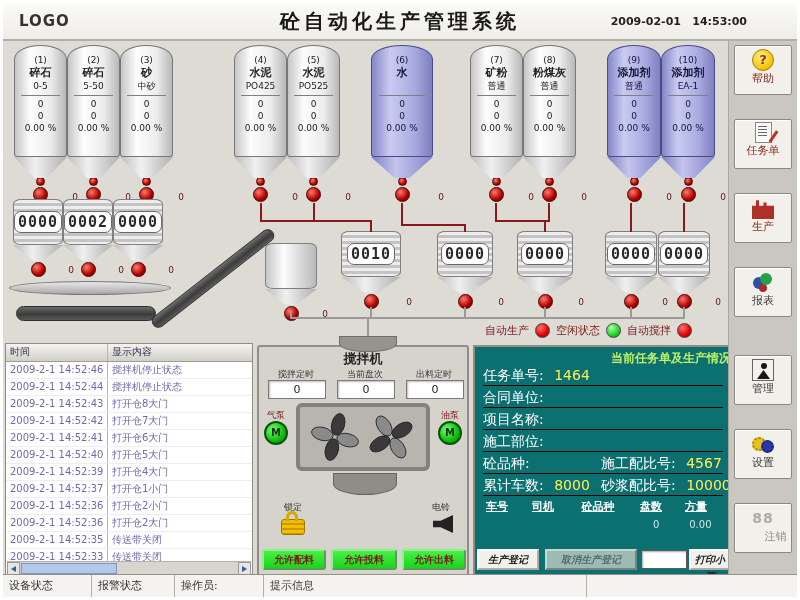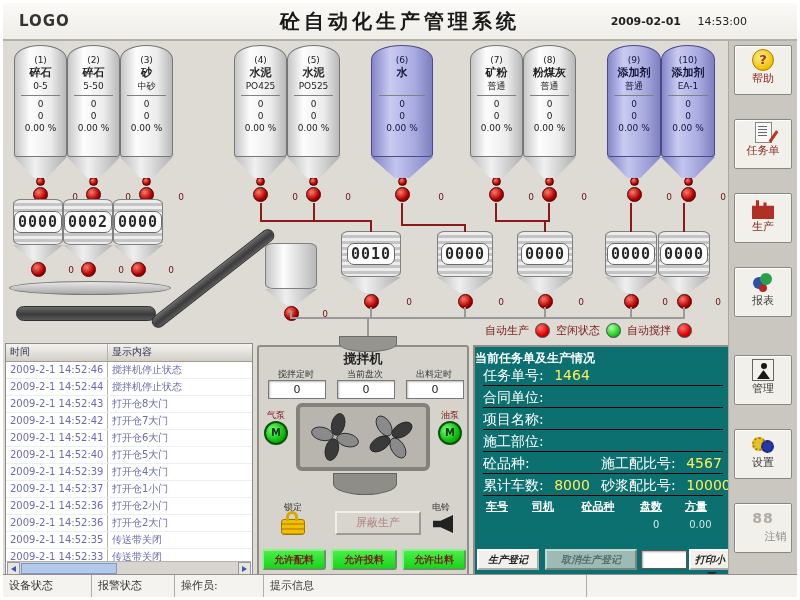--- a/index.html
+++ b/index.html
@@ -7,21 +7,21 @@
        font-family:"DejaVu Sans","Liberation Sans",sans-serif;box-sizing:border-box;
        border:3px solid #ffffff;outline:1px solid #c8c5bf;}
   
   #hdr{position:absolute;left:0;top:0;width:100%;height:36px;
        background:linear-gradient(180deg,#fbfaf7,#eeede8);border-bottom:2px solid #b2afa8;}
   #logo{position:absolute;left:16px;top:9px;font-size:15px;font-weight:bold;color:#333;letter-spacing:1px;}
   #title{position:absolute;left:50%;top:5px;transform:translateX(-50%);
          font-family:"DejaVu Serif","Liberation Serif",serif;
          font-size:20px;font-weight:bold;color:#1a1a1a;letter-spacing:4px;white-space:nowrap;}
   #hdate{position:absolute;right:116px;top:12px;font-size:11px;font-weight:bold;color:#222;}
-  #htime{position:absolute;right:50px;top:12px;font-size:11px;font-weight:normal;color:#222;margin-left:24px;}
+  #htime{position:absolute;right:50px;top:12px;font-size:11px;font-weight:bold;color:#222;margin-left:24px;}
   
   #sidebar{position:absolute;right:0;top:38px;width:68px;height:538px;background:#cac7c0;border-left:1px solid #aaa79f;}
   .sbtn{position:absolute;left:5px;width:56px;height:48px;background:#f2f0ea;border:1px solid #8a8880;
         border-radius:2px;box-shadow:inset 1px 1px 0 #ffffff;text-align:center;cursor:pointer;}
   .slabel{font-size:11px;line-height:14px;}
   .slabel.red{color:#8a2a20;} .slabel.dark{color:#3a3a3a;} .slabel.grey{color:#8f8c86;margin-left:25px;}
   .sicon{width:22px;height:22px;margin:3px auto 1px;position:relative;}
   .help-icon{background:radial-gradient(circle at 40% 35%,#ffef8a,#f0c000 70%,#c89800);border-radius:50%;border:1px solid #a88000;box-sizing:border-box;}
   .help-icon::after{content:"?";position:absolute;inset:0;text-align:center;line-height:20px;font-weight:bold;color:#a03030;font-size:13px;}
   .tasksheet-icon{background:#f8f8f4;border:1px solid #888;width:15px !important;height:19px !important;margin:2px auto 1px !important;}
@@ -111,21 +111,21 @@
       font-size:11px;color:#b08484;text-align:center;line-height:20px;cursor:pointer;box-sizing:border-box;}
   #bell-label{position:absolute;left:162px;top:154px;width:40px;text-align:center;font-size:9px;color:#333;}
   .speaker-icon{position:absolute;left:174px;top:168px;width:20px;height:18px;background:#222;
       clip-path:polygon(0 32%,38% 32%,100% 0,100% 100%,38% 68%,0 68%);}
   .allow-btn{position:absolute;top:202px;height:21px;background:linear-gradient(180deg,#46f046,#1cd41c);
       border:2px outset #8cf08c;border-radius:3px;font-size:10px;font-weight:bold;color:#7a1a1a;
       text-align:center;line-height:17px;cursor:pointer;box-sizing:border-box;}
   
   #task{position:absolute;left:470px;top:342px;width:260px;height:232px;background:#0c7070;
       border:2px solid #8f8d86;box-sizing:border-box;color:#fff;}
-  #task-title{position:absolute;left:0;right:0;top:3px;text-align:left;font-size:12px;font-weight:bold;color:#ffffff;}
+  #task-title{position:absolute;left:0;right:0;top:3px;text-align:right;font-size:12px;font-weight:bold;color:#bef264;}
   .trow{position:absolute;left:8px;right:8px;height:20px;border-bottom:1px solid #000000;font-size:14px;line-height:20px;white-space:nowrap;}
   .tval{color:#ffef55;margin-left:6px;}
   .tright{position:absolute;left:118px;top:0;}
   .th-row{position:absolute;left:0;right:8px;top:152px;display:flex;font-size:11px;font-weight:bold;}
   .th-cell{text-align:center;text-decoration:underline;}
   .tv-row{position:absolute;left:8px;right:8px;top:172px;display:flex;font-size:10px;color:#cfe8e8;}
   .tv-cell{text-align:center;}
   .tbtn{position:absolute;top:202px;height:21px;background:#f2f0ea;border:2px outset #ffffff;font-size:10px;font-weight:bold;
       color:#222;text-align:center;line-height:17px;cursor:pointer;box-sizing:border-box;font-style:italic;}
   #task-cancel{background:#9dbab4;color:#53716c;border:2px outset #c4d8d2;}
@@ -503,21 +503,20 @@
 
     <div class="pump-label" style="left:2px;top:62px">气泵</div>
     <div class="pump" style="left:5px;top:74px"></div>
     <div class="pump-label" style="left:176px;top:62px">油泵</div>
     <div class="pump" style="left:179px;top:74px"></div>
 
     <div id="mixer-discharge"></div>
 
     <div id="lock-label">锁定</div>
     <div class="padlock-icon"></div>
-    <div id="pause-btn">屏蔽生产</div>
     <div id="bell-label">电铃</div>
     <div class="speaker-icon"></div>
 
     <div class="allow-btn" style="left:3px;width:64px">允许配料</div>
     <div class="allow-btn" style="left:72px;width:66px">允许投料</div>
     <div class="allow-btn" style="left:143px;width:64px">允许出料</div>
   </div>
 
   <div id="task">
     <div id="task-title">当前任务单及生产情况</div>

